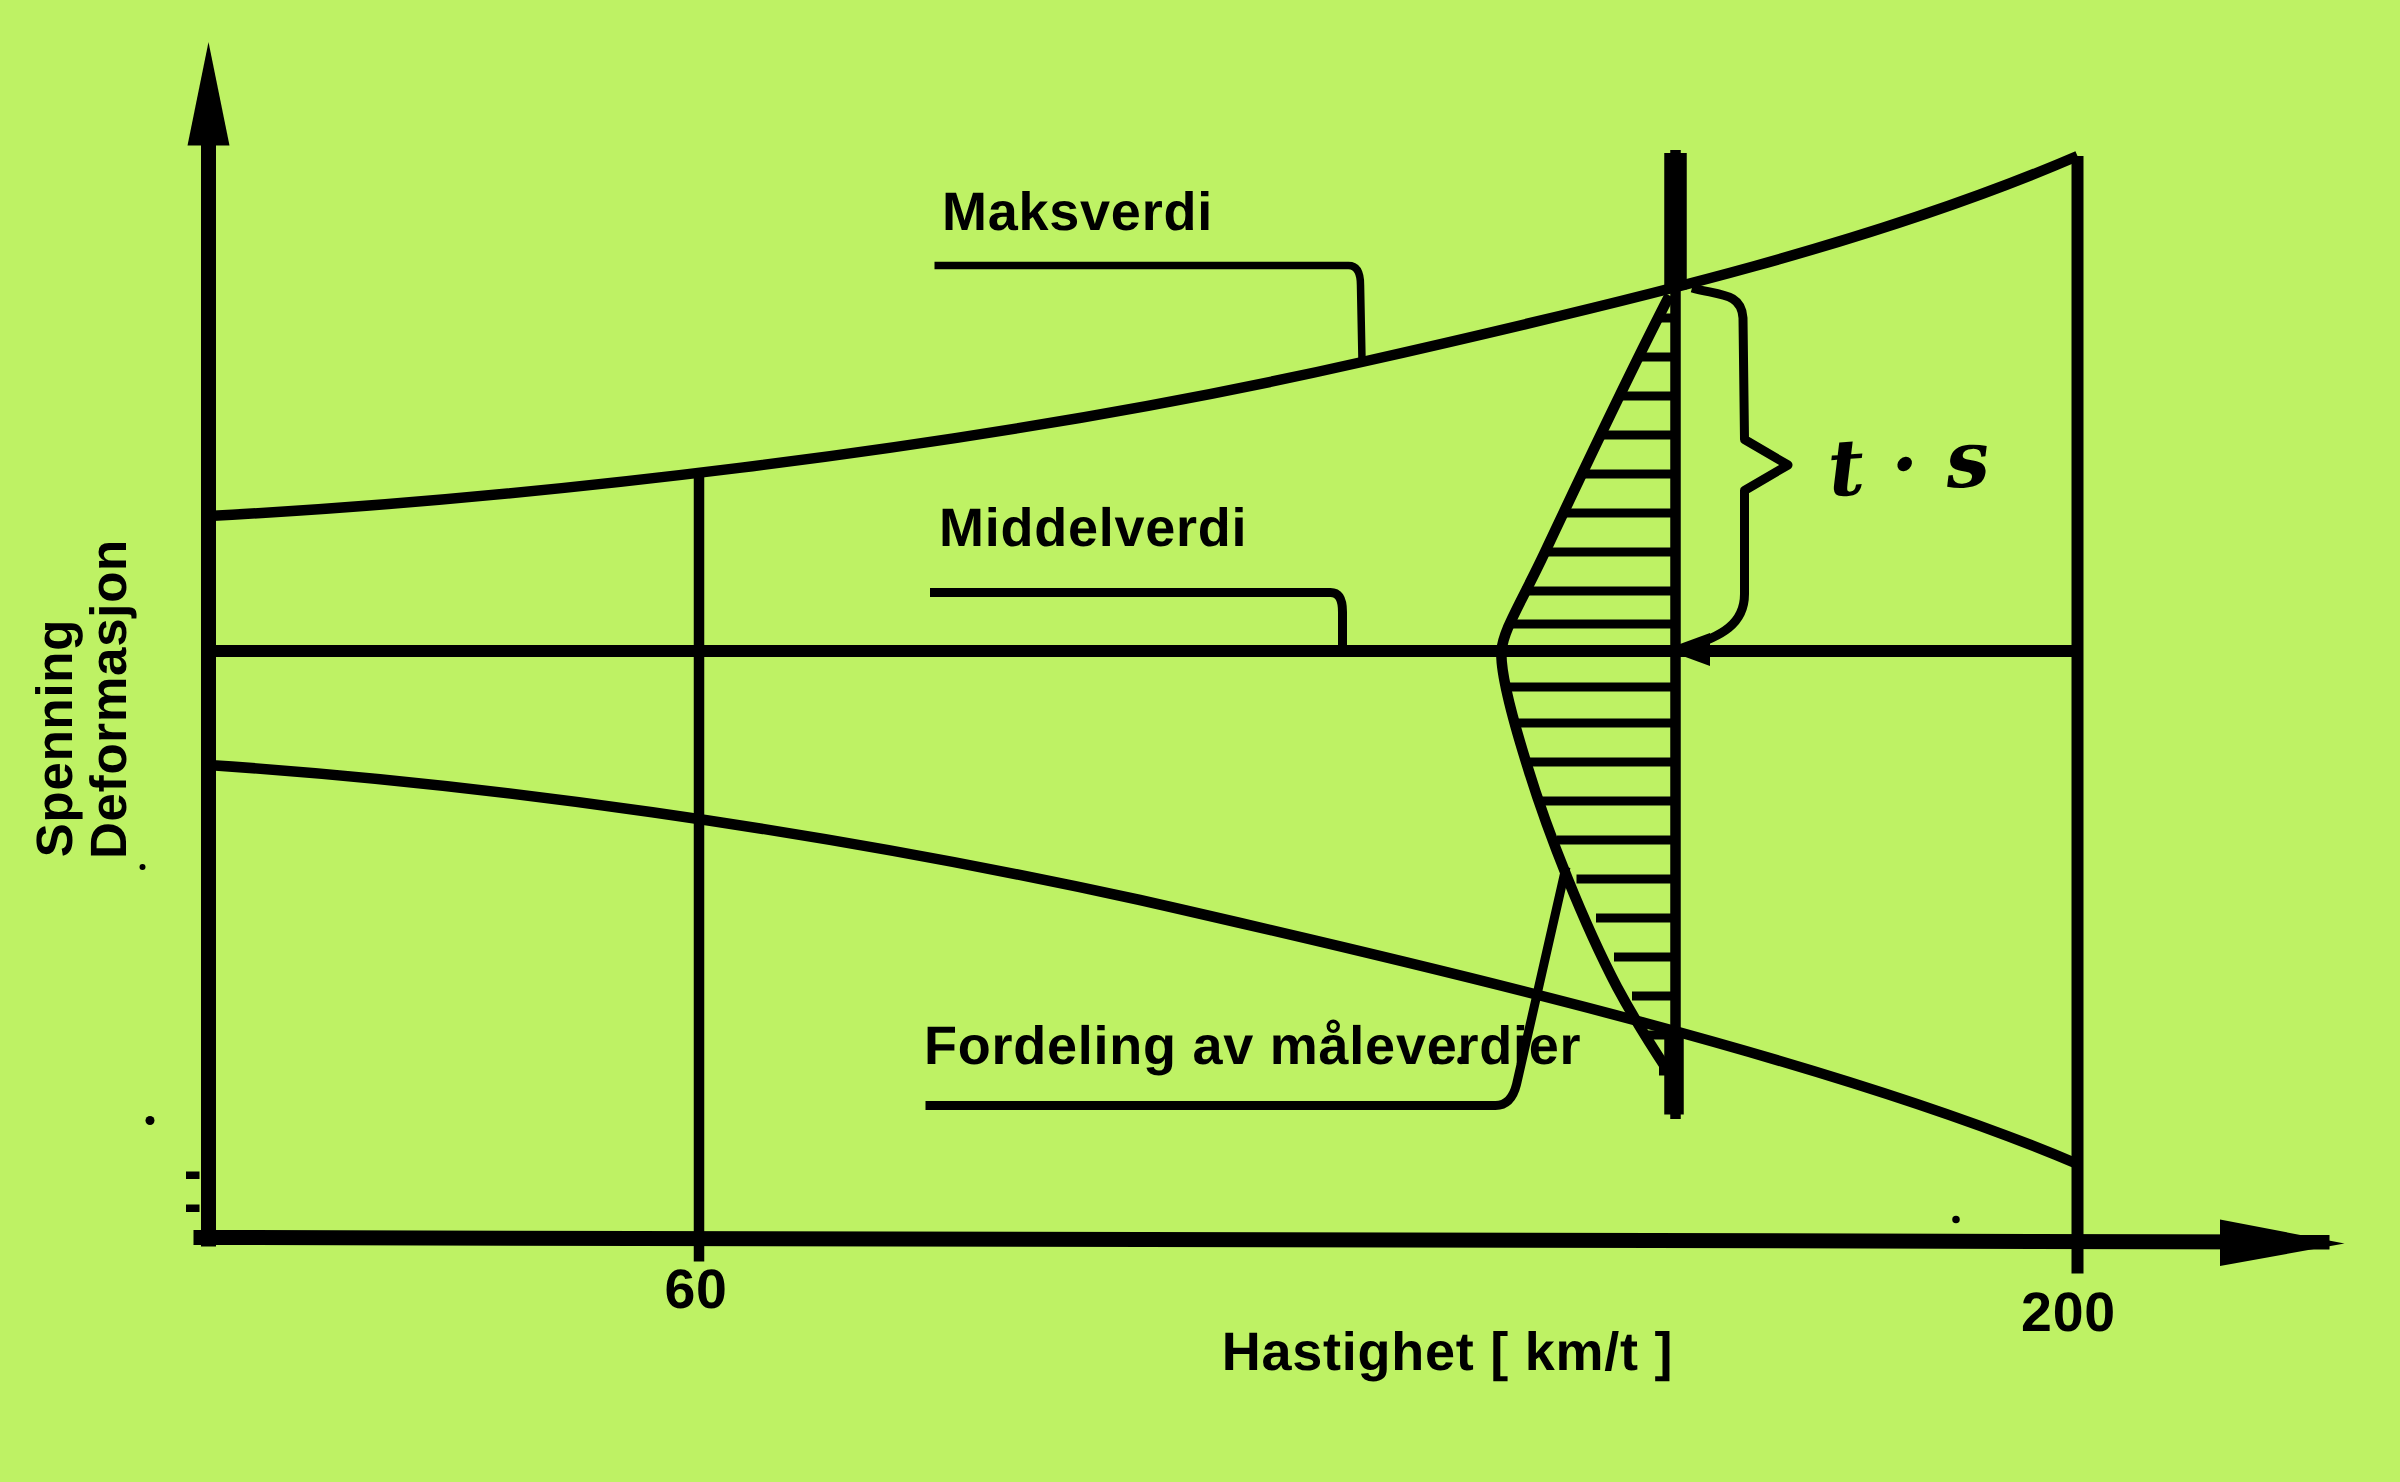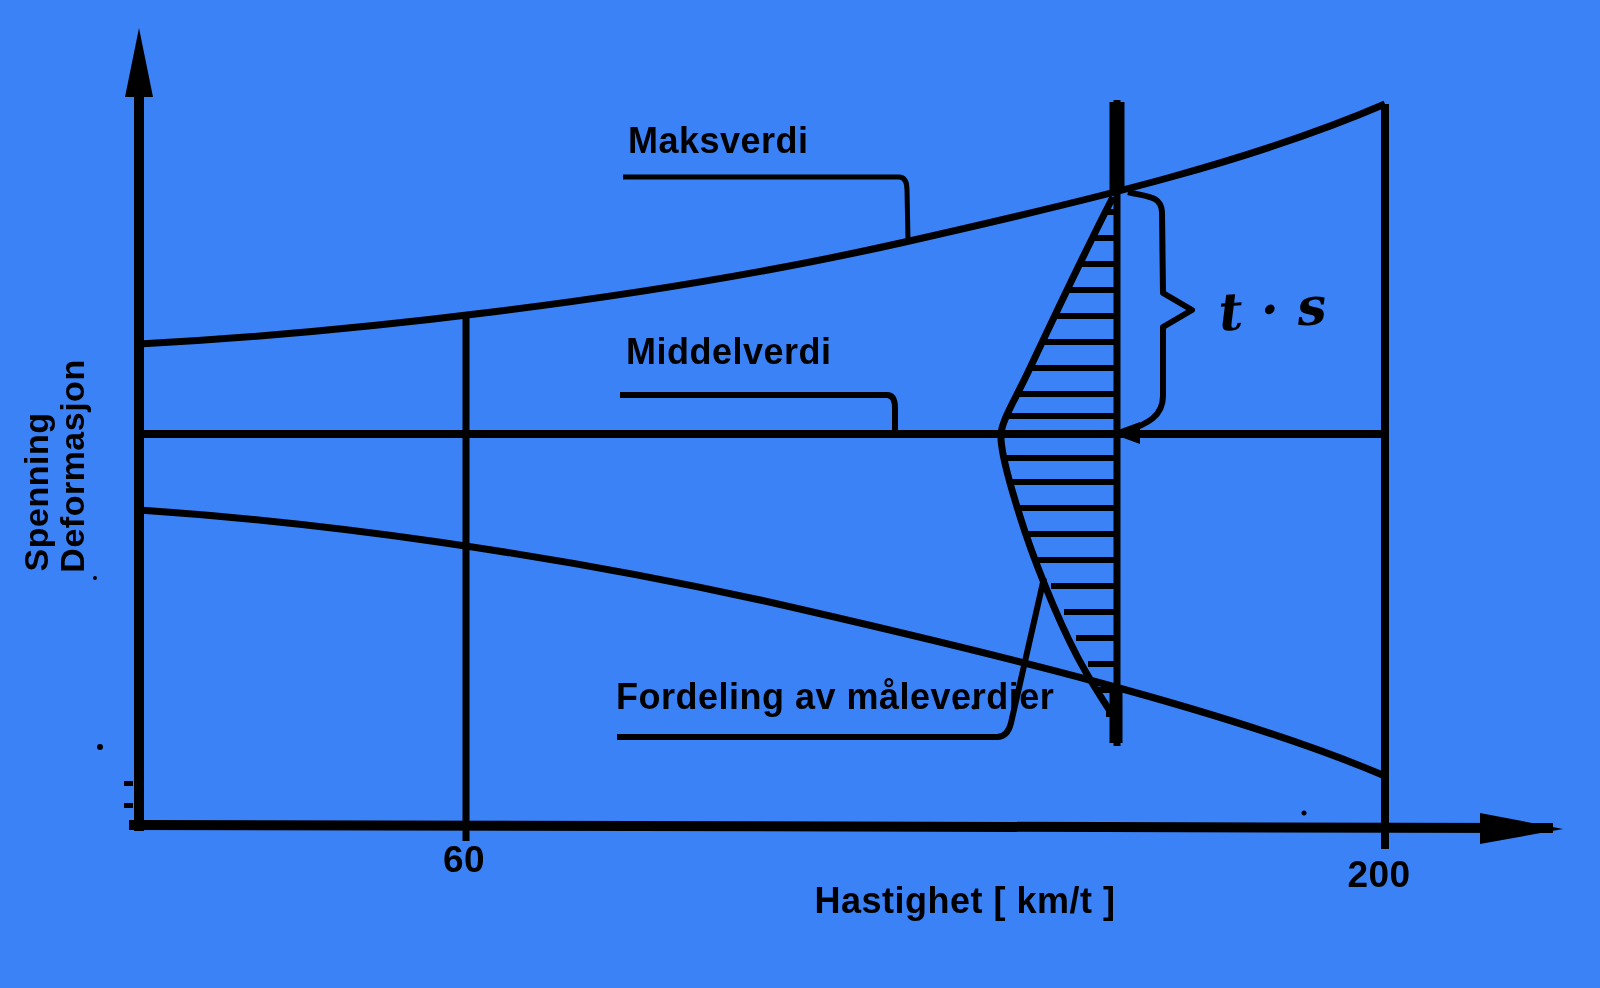--- a/index.html
+++ b/index.html
@@ -7,21 +7,21 @@
     padding: 0;
     background: #ffffff;
     width: 1600px;
     height: 988px;
     overflow: hidden;
   }
   .figure {
     position: relative;
     width: 1600px;
     height: 988px;
-    background: #3b82f6;
+    background: #bef264;
   }
   svg {
     position: absolute;
     left: 0;
     top: 0;
     display: block;
   }
   .lbl {
     font-family: "Liberation Sans", sans-serif;
     font-weight: 600;

